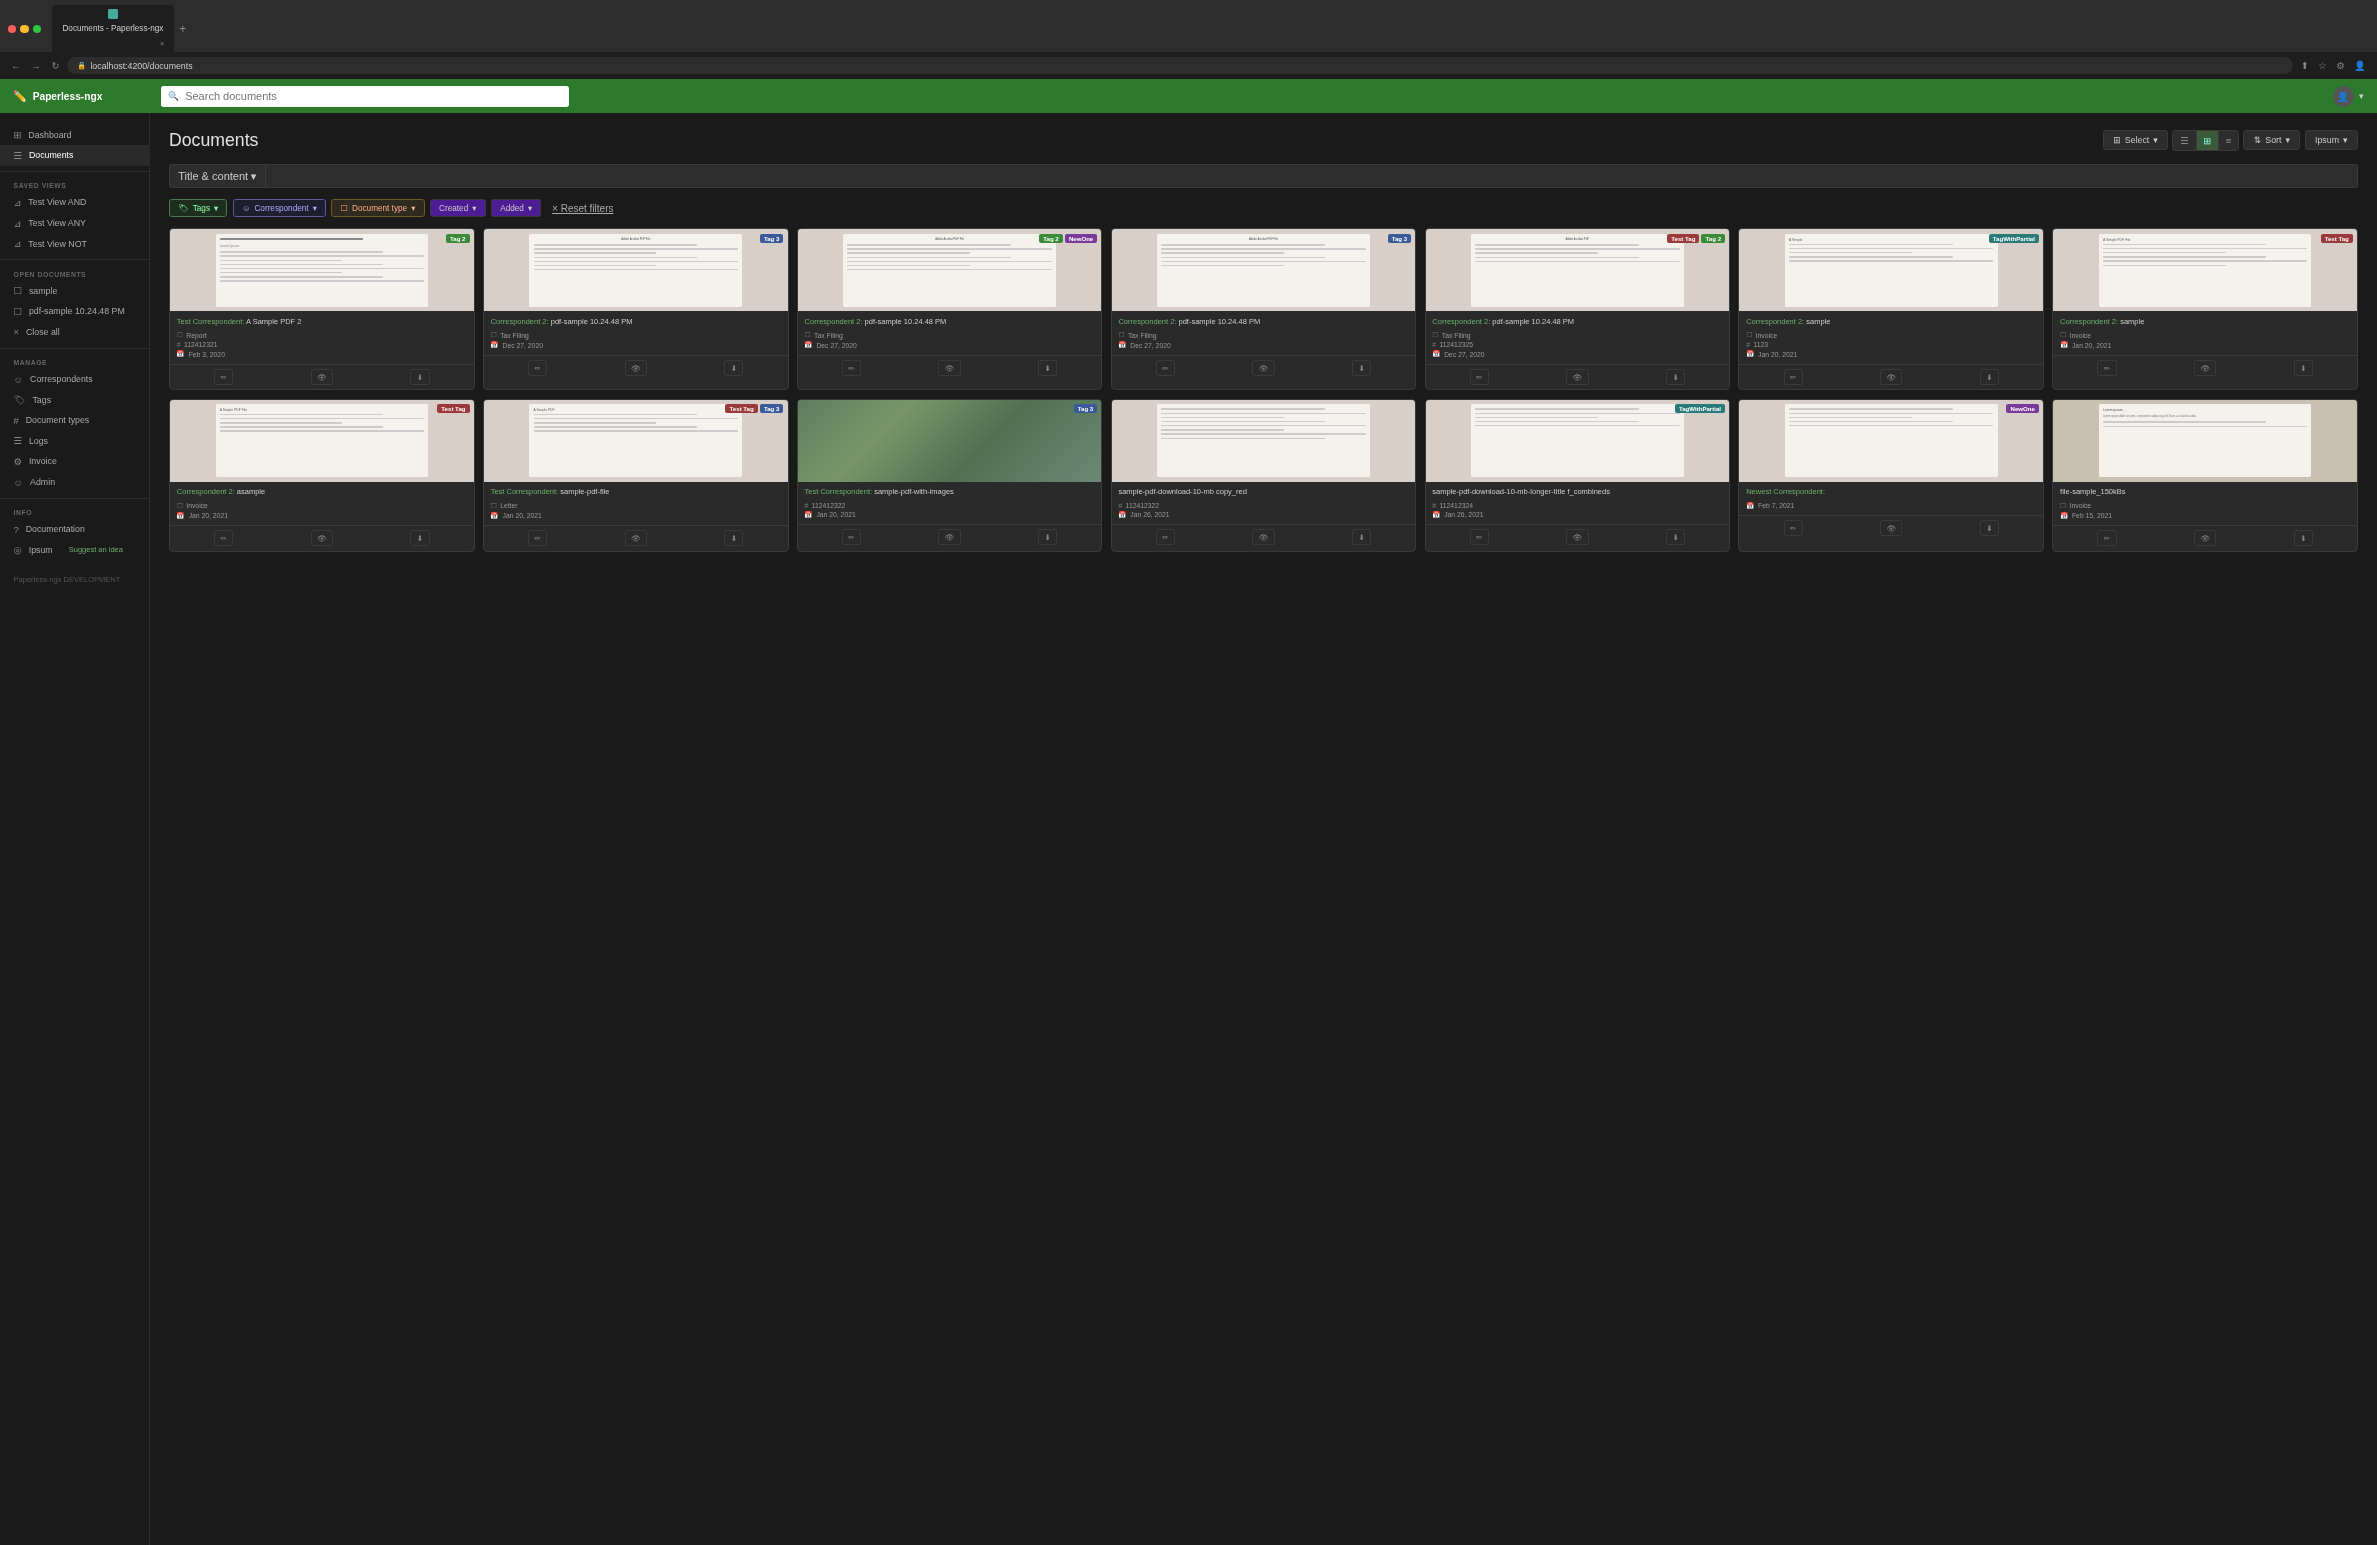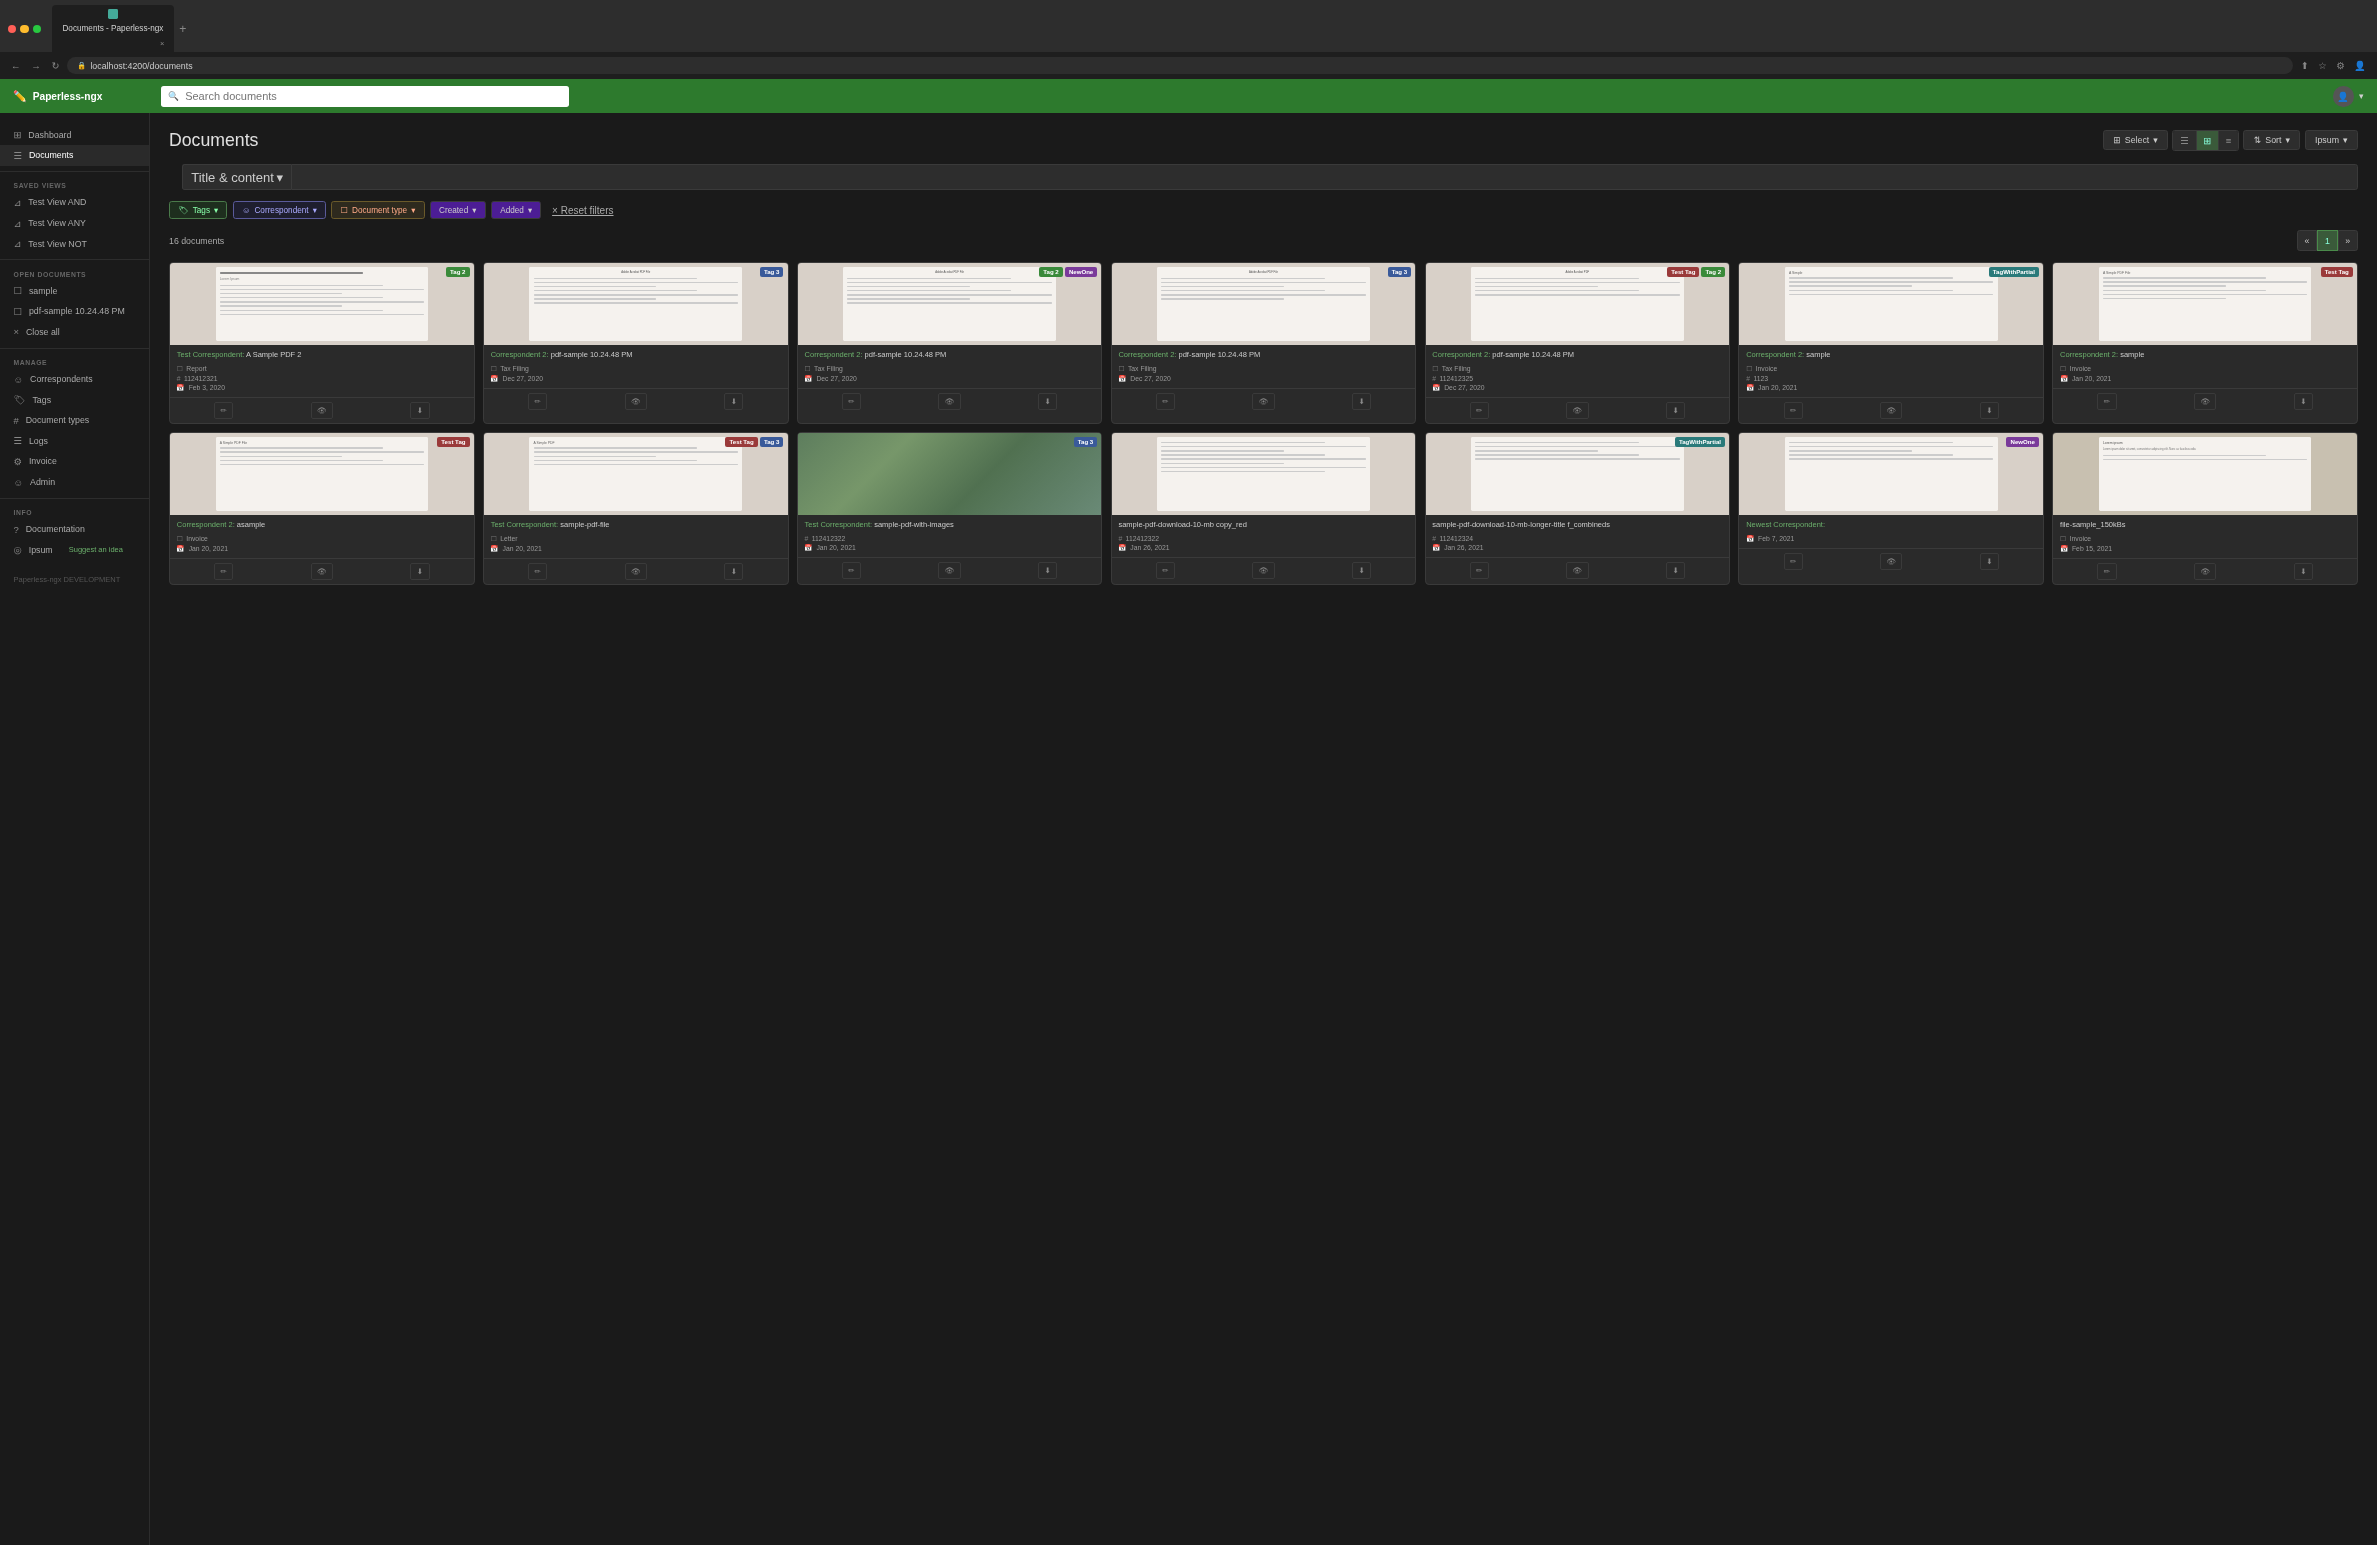--- a/index.html
+++ b/index.html
@@ -195,23 +195,23 @@
 
     
     .search-area { display: flex; gap: 0; margin-bottom: 11px; }
     .search-type-btn {
       padding: 4.1px 8.2px;
       border: 0.7px solid #3a3a3a;
       border-right: none;
       background: #2d2d2d;
       color: #ccc;
       cursor: pointer;
-      font-size: 13px;
+      font-size: 11px;
       border-radius: 2.7px 0 0 2.7px;
-      display: flex; align-items: center; gap: 2.7px; margin-left: 13px;
+      display: flex; align-items: center; gap: 2.7px;
     }
     .search-text-input {
       flex: 1;
       padding: 4.1px 8.2px;
       border: 0.7px solid #3a3a3a;
       background: #2d2d2d;
       color: #ccc;
       font-size: 8.8px;
       border-radius: 0 2.7px 2.7px 0;
       outline: none;
@@ -517,28 +517,20 @@
           <span>Created</span>
           <span>▾</span>
         </button>
         <button class="filter-btn date-filter">
           <span>Added</span>
           <span>▾</span>
         </button>
         <button class="reset-btn">× Reset filters</button>
       </div>
 
-      <div class="docs-meta">
-        <span class="docs-count">16 documents</span>
-        <div class="pagination">
-          <button class="page-btn">«</button>
-          <button class="page-btn current">1</button>
-          <button class="page-btn">»</button>
-        </div>
-      </div>
 
       <div class="doc-grid">
 
         <div class="doc-card">
           <div class="doc-thumbnail">
             <div class="doc-thumbnail-paper">
               <div class="doc-line title"></div>
               <div style="font-size:3.4px;color:#888;margin-bottom:1.4px;">Lorem Ipsum</div>
               <div class="doc-line medium"></div>
               <div class="doc-line"></div>

